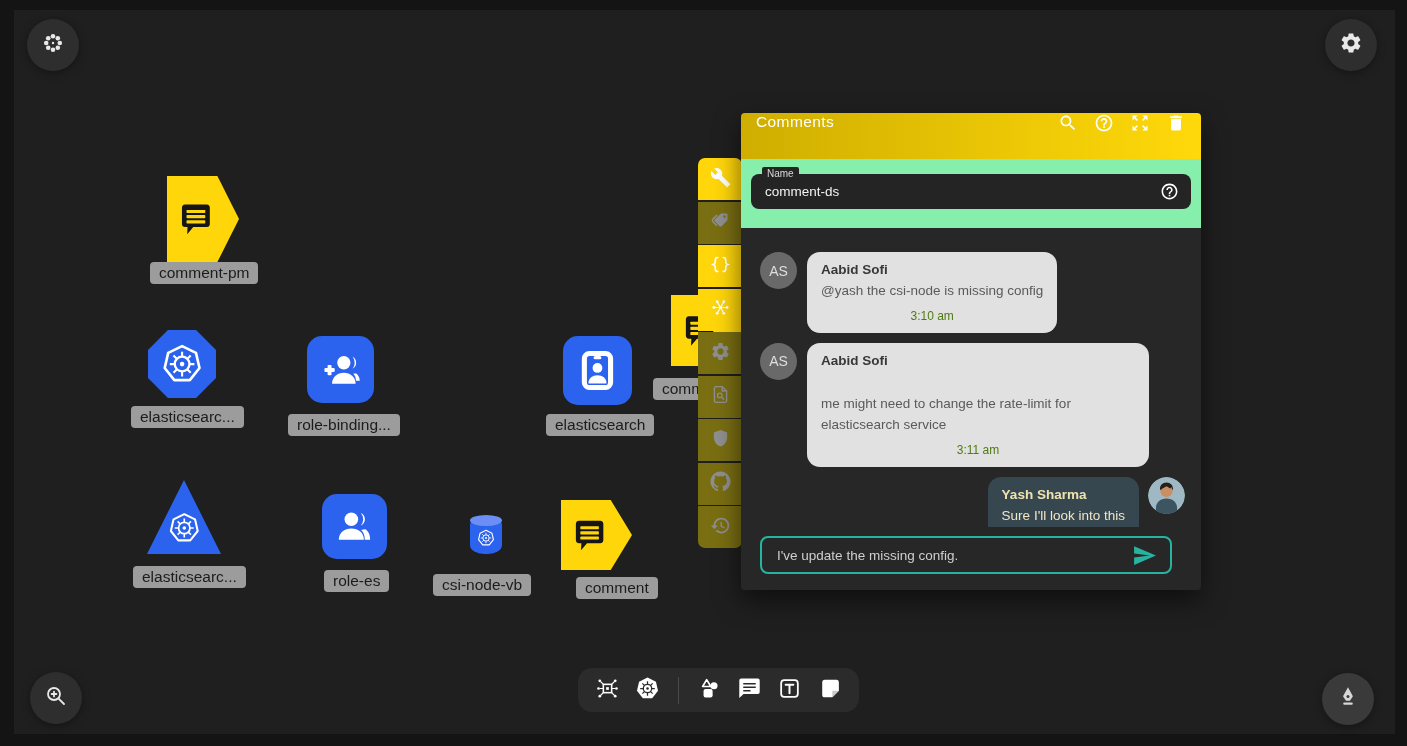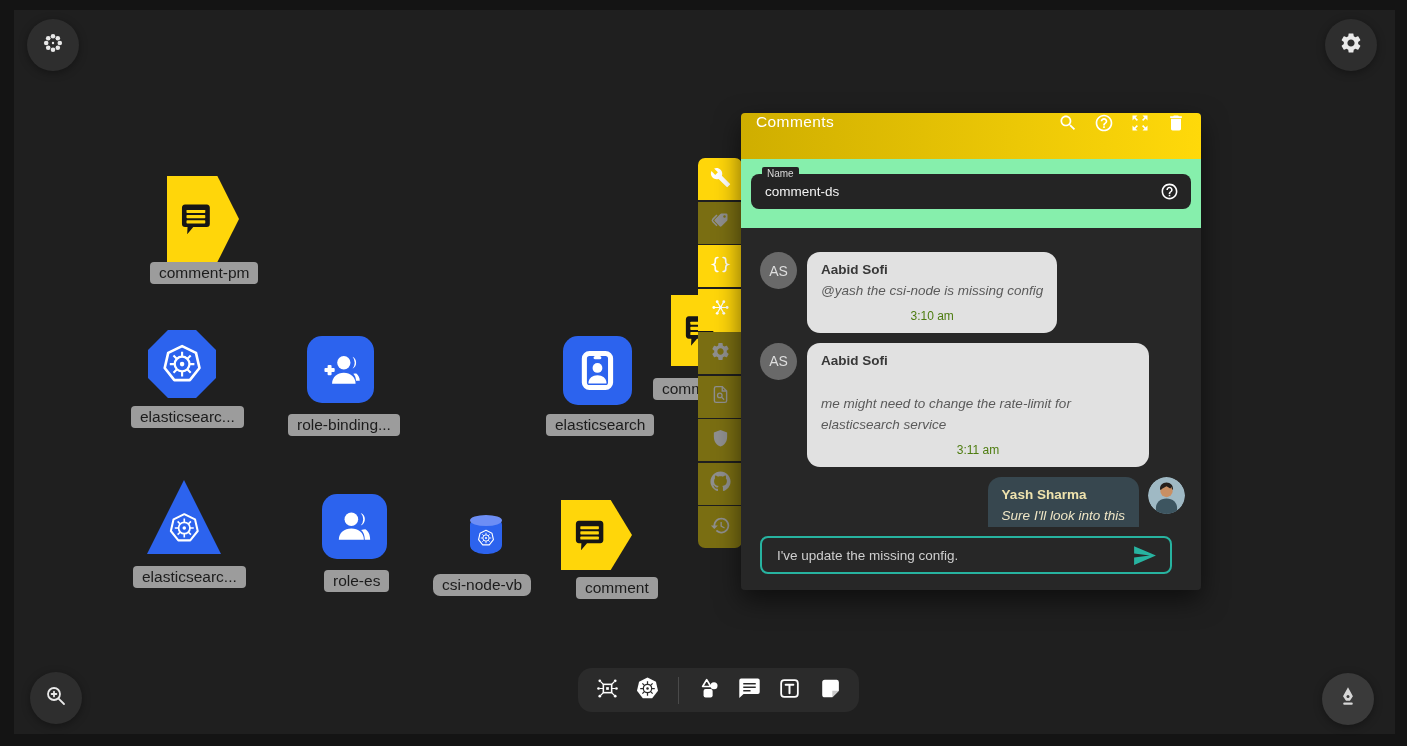--- a/index.html
+++ b/index.html
@@ -78,21 +78,21 @@
   .messages { flex:1; padding:24px 16px 0 19px; overflow:hidden; }
   .msg { display:flex; align-items:flex-start; margin-bottom:10px; }
   .msg.right { justify-content:flex-end; }
   .avatar { width:37px; height:37px; border-radius:50%; background:#696969; color:#dedede;
             display:flex; align-items:center; justify-content:center; font-size:14px; flex:0 0 37px; }
   .avatar.photo { background:none; overflow:hidden; }
   .avatar.photo svg { width:37px; height:37px; }
   .msg .bubble { margin-left:10px; background:#e1e1e1; border-radius:13px; padding:10px 14px; max-width:342px; }
   .msg.right .bubble { margin-left:0; margin-right:9px; background:#37474f; }
   .msg-author { font-weight:bold; font-size:13.5px; color:#383838; }
-  .msg-text { font-size:13.5px; color:#5a5a5a; line-height:1.55; margin-top:4px;font-style:italic; }
+  .msg-text { font-size:13.5px; color:#5a5a5a; line-height:1.55; margin-top:4px; }
   .msg-time { font-size:12px; color:#4d7c0f; margin-top:7px;text-align:center; }
   .msg.right .msg-author { color:#efe3ad; }
   .msg.right .msg-text { color:#efe6c6; }
   .msg.right .msg-time { color:#97a1a6; text-align:right; }
   .author-gap { height:22px; }
 
   .input-row { flex:0 0 63px; padding:9px 29px 16px 19px; }
   .chat-input-box { height:100%; border:2px solid #27b3a0; border-radius:8px; display:flex;
                     align-items:center; padding:0 13px; }
   .chat-input { flex:1; background:transparent; border:none; outline:none; color:#cfcfcf;
@@ -249,21 +249,21 @@
           <span class="n-ico">
             <svg viewBox="0 0 24 24" fill="none" stroke="currentColor">
               <polygon points="12,1.8 19.9,5.6 21.9,14.2 16.4,21.1 7.6,21.1 2.1,14.2 4.1,5.6" stroke-width="1.5" stroke-linejoin="round"></polygon>
               <circle cx="12" cy="12" r="4.2" stroke-width="1.3"></circle>
               <circle cx="12" cy="12" r="1.3" fill="currentColor" stroke="none"></circle>
               <path d="M12 7.8V5M12 19v-2.8M7.8 12H5M19 12h-2.8M9.1 9.1L7.1 7.1M14.9 9.1l2-2M9.1 14.9l-2 2M14.9 14.9l2 2" stroke-width="1.2"></path>
             </svg>
           </span>
         </div>
       </div>
-      <div class="node-label" style="left: 419px; top: 564px; border-radius: 7px;">csi-node-vb</div>
+      <div class="node-label" style="left: 419px; top: 564px;">csi-node-vb</div>
       <div class="node" style="left: 547px; top: 490px; width: 71px; height: 70px;">
         <div class="shape comment-shape">
           <span class="n-ico">
             <svg viewBox="0 0 24 24">
               <path d="M5.8 3.8h12.4A1.9 1.9 0 0 1 20 5.7v9.2a1.9 1.9 0 0 1-1.8 1.9h-7.7L7 20.9l.2-4.1H5.8A1.9 1.9 0 0 1 4 14.9V5.7a1.9 1.9 0 0 1 1.8-1.9z" fill="#161616"></path>
               <g fill="#ffd60a">
                 <rect x="6.6" y="6.9" width="10.8" height="1.8" rx="0.4"></rect>
                 <rect x="6.6" y="9.9" width="10.8" height="1.8" rx="0.4"></rect>
                 <rect x="6.6" y="12.9" width="10.8" height="1.8" rx="0.4"></rect>
               </g>

